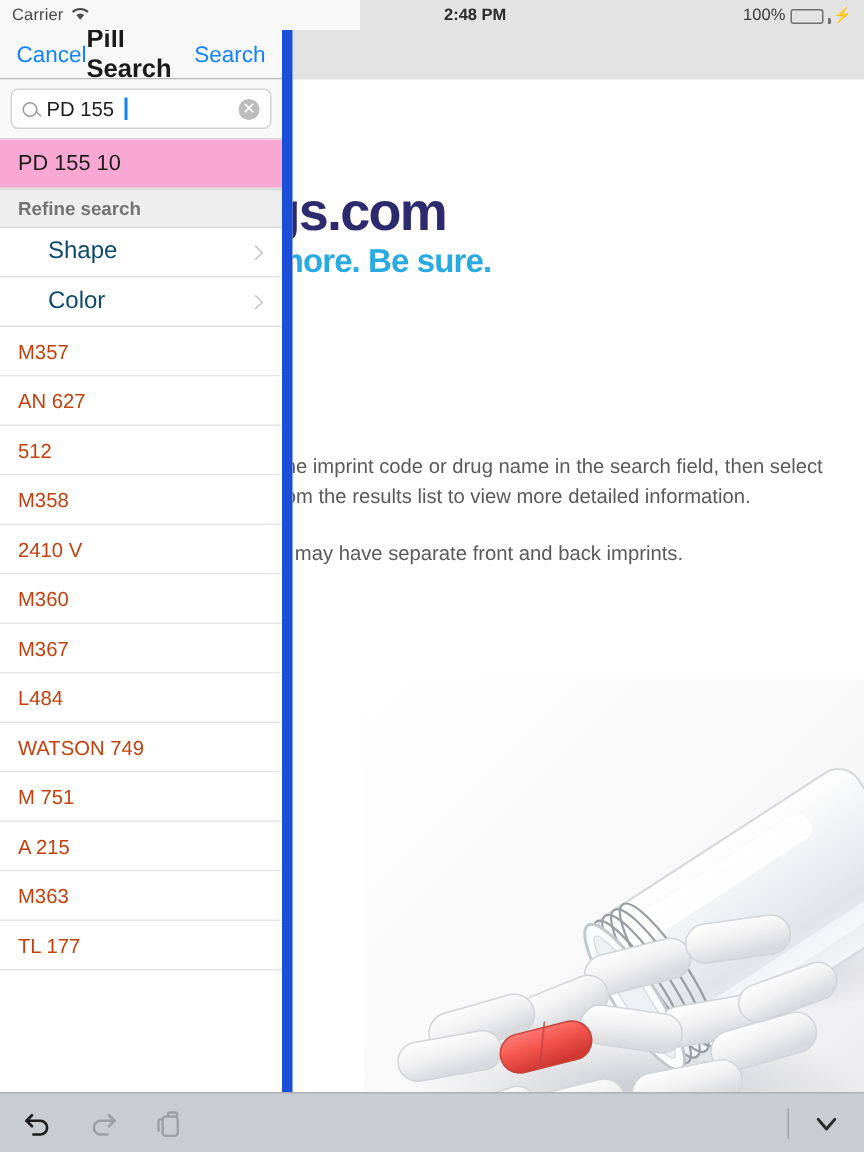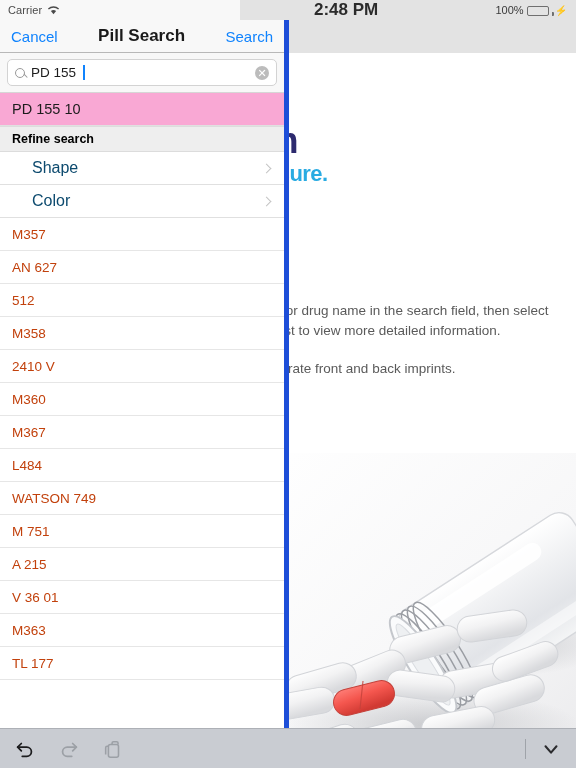--- a/index.html
+++ b/index.html
@@ -19,22 +19,22 @@
   .sb-left {
     width: 240px; height: 20px; background: #f8f8f8;
     display: flex; align-items: center; padding-left: 8px; gap: 5px;
   }
   .sb-right {
     flex: 1; height: 20px; background: #e3e3e3;
     display: flex; align-items: center; position: relative;
   }
   .sb-text { font-size: 11px; color: #4a4a4a; letter-spacing: .1px; }
   .sb-time {
-    position: absolute; left: 56px; font-size: 17px;
-    font-weight: bold; color: #2b2b2b; margin-left: 18px;
+    position: absolute; left: 56px; font-size: 11px;
+    font-weight: bold; color: #2b2b2b;
   }
   .sb-batt-wrap {
     position: absolute; right: 8px; display: flex;
     align-items: flex-end; gap: 3px;
   }
   .sb-batt-pct { font-size: 11px; color: #3a3a3a; }
   .batt-body {
     width: 22px; height: 10px; border: 1px solid #6f6f6f;
     border-radius: 2px; padding: 1px; position: relative;
   }
@@ -72,22 +72,22 @@
 
   
   .pill-photo {
     position: absolute; top: 400px; left: 243px;
     width: 333px; height: 328px; overflow: hidden;
     background: linear-gradient(150deg,#fdfdfd 0%,#f6f6f7 55%,#ececed 100%);
   }
 
   
   .sidebar {
-    position: absolute; top: 20px; left: 0; width: 289px; height: 708px;
-    background: #ffffff; border-right: 5px solid #1d4ed8;
+    position: absolute; top: 20px; left: 0; width: 195px; height: 708px;
+    background: #ffffff; border-right: 7px solid #1d4ed8;
     overflow: hidden;
   }
   .navbar {
     height: 33px; background: #f8f8f8; border-bottom: 1px solid #b8b8b8;
     display: flex; align-items: center; justify-content: space-between;
     padding: 0 11px;
   }
   .nav-btn { font-size: 15px; color: #1083fd; }
   .nav-title { font-size: 17px; font-weight: bold; color: #1a1a1a; }
 
@@ -125,21 +125,21 @@
     height: 33px; display: flex; align-items: center; padding-left: 12px;
     border-bottom: 1px solid #e0e0e0; background: #f9a8d4;
   }
   .suggest-row span { font-size: 14.5px; color: #1c1c1c; }
 
   .section-head {
     height: 26px; background: #eeeeee; display: flex; align-items: center;
     padding-left: 12px; border-bottom: 1px solid #dcdcdc;
     border-top: 1px solid #dcdcdc;
   }
-  .section-head span { font-size: 12.5px; font-weight: bold; color: #000000; }
+  .section-head span { font-size: 12.5px; font-weight: bold; color: #737373; }
 
   .refine-row {
     height: 33px; display: flex; align-items: center;
     justify-content: space-between; padding: 0 12px;
     border-bottom: 1px solid #e0e0e0; background: #ffffff;
   }
   .refine-row .rlabel { font-size: 16px; color: #0c4a6e; margin-left: 20px; }
   .chev {
     width: 7px; height: 7px; border-right: 1.6px solid #c4c4c4;
     border-top: 1.6px solid #c4c4c4; transform: rotate(45deg);
@@ -342,23 +342,20 @@
       <div class="pop-row">
           <span>WATSON 749</span>
         </div>
       <div class="pop-row">
           <span>M 751</span>
         </div>
       <div class="pop-row">
           <span>A 215</span>
         </div>
       <div class="pop-row">
-          <span>V 36 01</span>
-        </div>
-      <div class="pop-row">
           <span>M363</span>
         </div>
       <div class="pop-row">
           <span>TL 177</span>
         </div>
 
     </div>
   </div>
 
   <div class="kbtoolbar">

